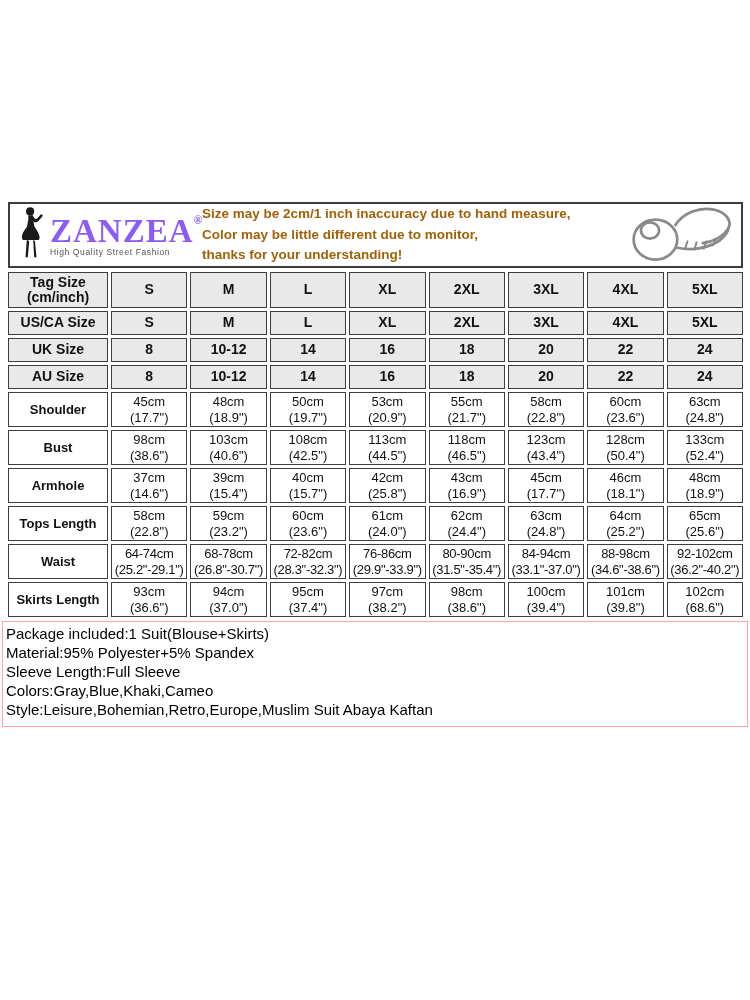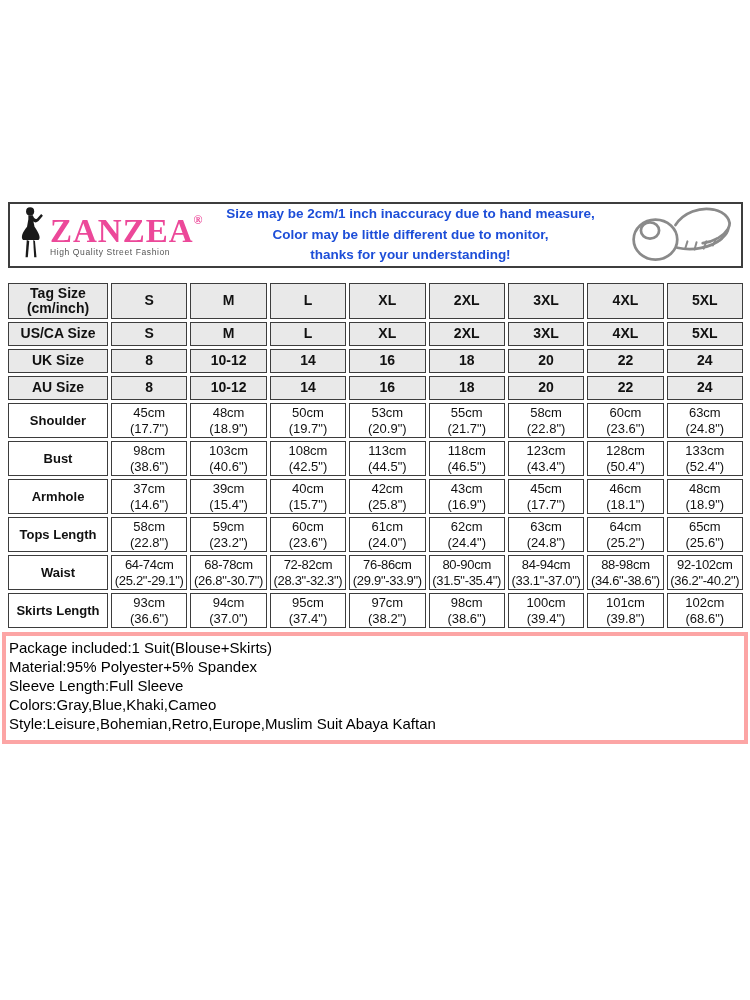--- a/index.html
+++ b/index.html
@@ -5,39 +5,39 @@
   html,body{margin:0;padding:0;background:#ffffff;}
   .page{position:relative;width:750px;height:1000px;background:#fff;overflow:hidden;
         font-family:"Liberation Sans",sans-serif;color:#111;}
   .content{position:absolute;left:8px;top:202px;width:735px;}
 
   
   .header-box{border:2px solid #3d3d3d;height:62px;display:flex;align-items:center;background:#fff;}
   .logo{display:flex;align-items:center;gap:4px;padding-left:6px;width:186px;flex:none;}
   .brand-text{display:flex;flex-direction:column;line-height:1;}
   .brand-name{font-family:"Liberation Serif",serif;font-weight:700;font-size:33px;
-              letter-spacing:1px;color:#ec4899;white-space:nowrap;}
+              letter-spacing:1px;color:#8b5cf6;white-space:nowrap;}
   .brand-name sup{font-size:12px;vertical-align:18px;letter-spacing:0;}
   .brand-tagline{font-size:8.5px;color:#555;letter-spacing:0.6px;margin-top:0;white-space:nowrap;}
-  .note{flex:1;text-align:center;font-weight:700;font-size:13.5px;line-height:1.55;color:#1d4ed8;}
+  .note{flex:1;font-weight:700;font-size:13.5px;line-height:1.55;color:#a16207;}
   .tape{width:122px;flex:none;display:flex;justify-content:center;}
 
   
   table.size-table{border-collapse:separate;border-spacing:3px;table-layout:fixed;
-                   width:741px;margin:12px 0 0 -3px;}
+                   width:741px;margin:1px 0 0 -3px;}
   table.size-table td{border:1.5px solid #3d3d3d;text-align:center;vertical-align:middle;
                       padding:1px 0;background:#fff;font-size:13px;line-height:15.5px;
                       white-space:pre;overflow:hidden;}
   td.lbl{background:#e9e9e9;font-weight:700;font-size:13.5px;}
   tr.shaded td{background:#e9e9e9;font-weight:700;font-size:14px;height:20px;}
   tr.hdr td{height:32px;}
   td.tight{font-size:11px;letter-spacing:-0.3px;}
 
   
-  .details-box{margin:1px -5px 0 -6px;border:4px solid #fca5a5;background:#fff;
+  .details-box{margin:1px -5px 0 -6px;border:1px solid #fca5a5;background:#fff;
                padding:2px 4px 7px 3px;font-size:15px;line-height:19px;color:#000;}
 </style>
 </head>
 <body>
 
 <div class="page">
   <div class="content">
 
     <div class="header-box">
       <div class="logo">

